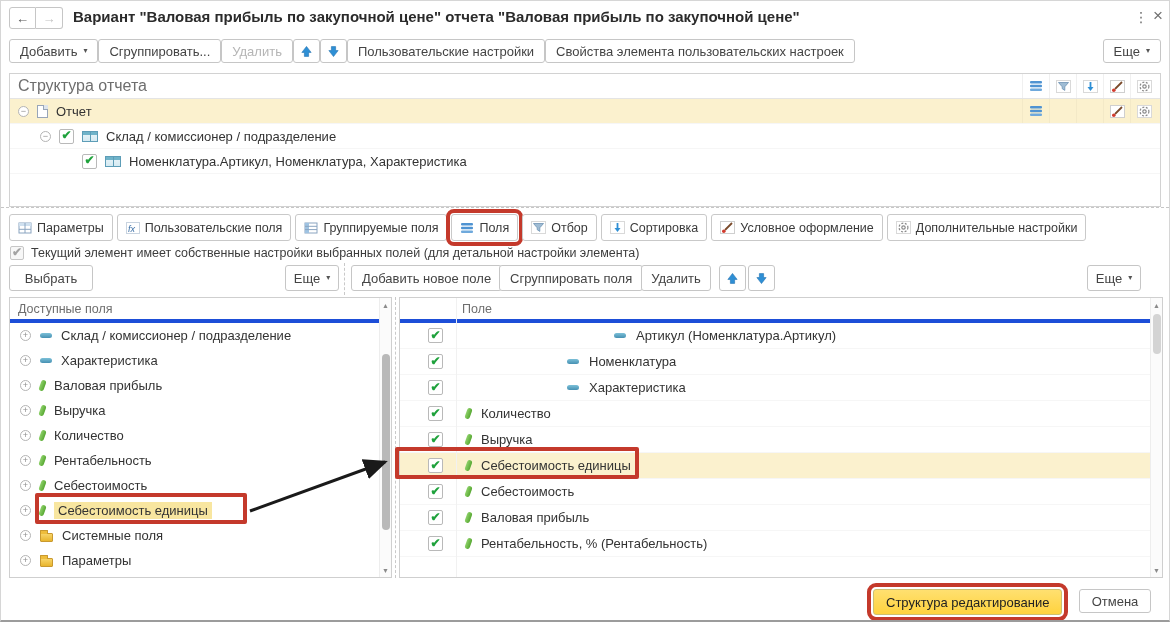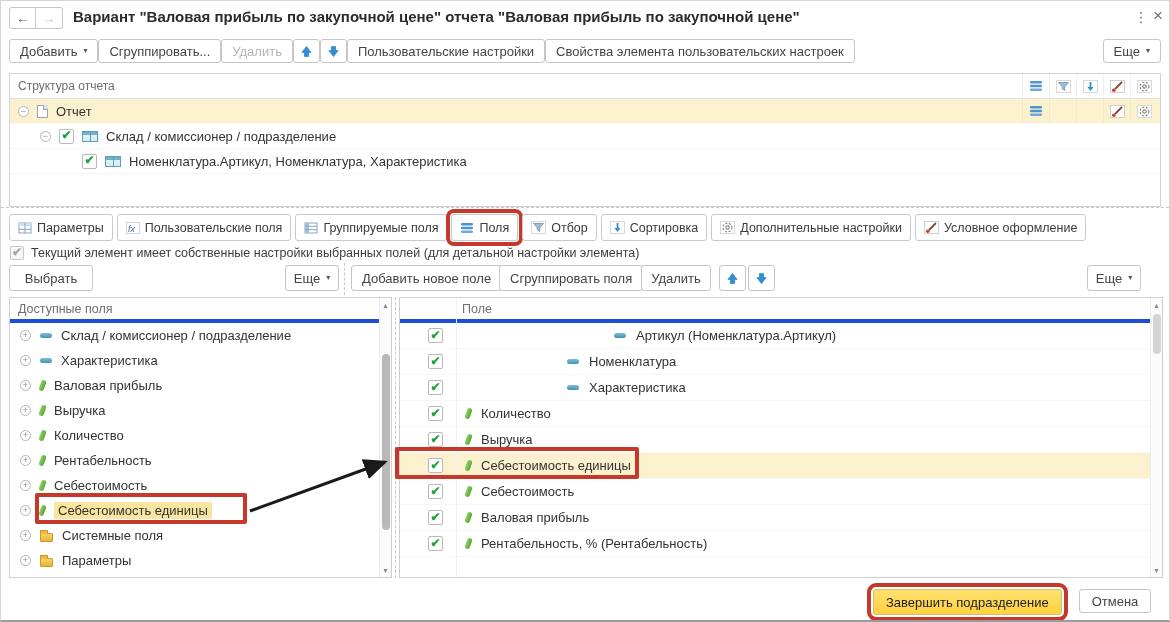--- a/index.html
+++ b/index.html
@@ -25,21 +25,21 @@
   .closex{position:absolute;left:1152px;top:5px;color:#707070;font-size:17px;cursor:pointer}
 
   
   .toolbar{position:absolute;top:34px;left:0;right:0;height:32px;display:flex;align-items:center;padding:0 8px}
   .toolbar .spacer{flex:1}
   .arrowbtn{width:27px;padding:0}
 
   
   .structure{position:absolute;left:8px;right:8px;top:72px;height:134px;border:1px solid #d2d2d2;background:#fff}
   .s-header{height:25px;border-bottom:1px solid #e4e4e4;display:flex;align-items:center;
-            color:#6e6e6e;font-size:12px;padding-left:8px;position:relative}
+            color:#6e6e6e;font-size:16px;padding-left:8px;position:relative}
   .s-cols{position:absolute;right:3px;top:0;height:100%;display:flex}
   .s-col{width:27px;height:100%;border-left:1px solid #f0f0f0;display:flex;align-items:center;justify-content:center}
   .s-row{height:25px;display:flex;align-items:center;gap:8px;position:relative;border-bottom:1px solid #f6f6f6;cursor:pointer}
   .s-row.selected{background:#FBF1CE}
   .s-row .s-cols{border-left:none}
   .s-row .s-col{border-left:1px solid rgba(0,0,0,0.03)}
 
   
   .ic-exp{width:11px;height:11px;border:1px solid #b4b4b4;border-radius:50%;background:#fff;
           color:#8f8f8f;font-size:9px;line-height:1;display:flex;align-items:center;justify-content:center;flex:none}
@@ -296,33 +296,33 @@
     <div class="tab">
       <svg class="gicon" width="15" height="13" viewBox="0 0 15 13">
           <rect x="0.5" y="0.5" width="14" height="12" fill="#fff" stroke="#d9d9d9"></rect>
           <path d="M7.5 2v6" stroke="#2E8FD5" stroke-width="1.8"></path>
           <path d="M4.5 7 7.5 11 10.5 7Z" fill="#2E8FD5"></path>
         </svg>
       <span>Сортировка</span>
     </div>
     <div class="tab">
       <svg class="gicon" width="15" height="13" viewBox="0 0 15 13">
+          <rect x="0.5" y="0.5" width="14" height="12" fill="#fff" stroke="#cfcfcf"></rect>
+          <line x1="12" y1="2" x2="5" y2="9" stroke="#7a4a2b" stroke-width="1.8"></line>
+          <circle cx="3.8" cy="10.2" r="1.8" fill="#D23B2E"></circle>
+        </svg>
+      <span>Условное оформление</span>
+    </div>
+    <div class="tab">
+      <svg class="gicon" width="15" height="13" viewBox="0 0 15 13">
           <rect x="0.5" y="0.5" width="14" height="12" fill="#fff" stroke="#d9d9d9"></rect>
           <circle cx="7.5" cy="6.5" r="4.4" fill="none" stroke="#8a8a8a" stroke-width="1.2" stroke-dasharray="2 1.6"></circle>
           <circle cx="7.5" cy="6.5" r="1.7" fill="none" stroke="#8a8a8a" stroke-width="1.2"></circle>
         </svg>
       <span>Дополнительные настройки</span>
-    </div>
-    <div class="tab">
-      <svg class="gicon" width="15" height="13" viewBox="0 0 15 13">
-          <rect x="0.5" y="0.5" width="14" height="12" fill="#fff" stroke="#cfcfcf"></rect>
-          <line x1="12" y1="2" x2="5" y2="9" stroke="#7a4a2b" stroke-width="1.8"></line>
-          <circle cx="3.8" cy="10.2" r="1.8" fill="#D23B2E"></circle>
-        </svg>
-      <span>Условное оформление</span>
     </div>
   </div>
 
   <div class="note">
     <span class="cb gray small">
         <i>✔</i>
       </span>
     <span>Текущий элемент имеет собственные настройки выбранных полей (для детальной настройки элемента)</span>
   </div>
 
@@ -512,21 +512,21 @@
     </div>
 
     <div class="scrollbar">
       <div class="sb-arrow" style="top:1px">▲</div>
       <div class="sb-thumb" style="top:16px;height:40px;background:#d4d4d4"></div>
       <div class="sb-arrow" style="bottom:1px">▼</div>
     </div>
   </div>
 
   <div class="finish">
-      <span>Завершить подразделение</span>
+      <span>Структура редактирование</span>
     </div>
   <div class="btn cancel" style="top:588px">
       <span>Отмена</span>
     </div>
 
   <div class="ann" style="left:34px;top:492px;width:212px;height:31px"></div>
   <div class="ann" style="left:394px;top:446px;width:244px;height:32px"></div>
   <svg class="ann-arrow" style="left:246px;top:450px" width="152" height="66" viewBox="0 0 152 66">
     <defs>
       <marker id="ah" markerWidth="10" markerHeight="8" refX="7" refY="3.5" orient="auto">

